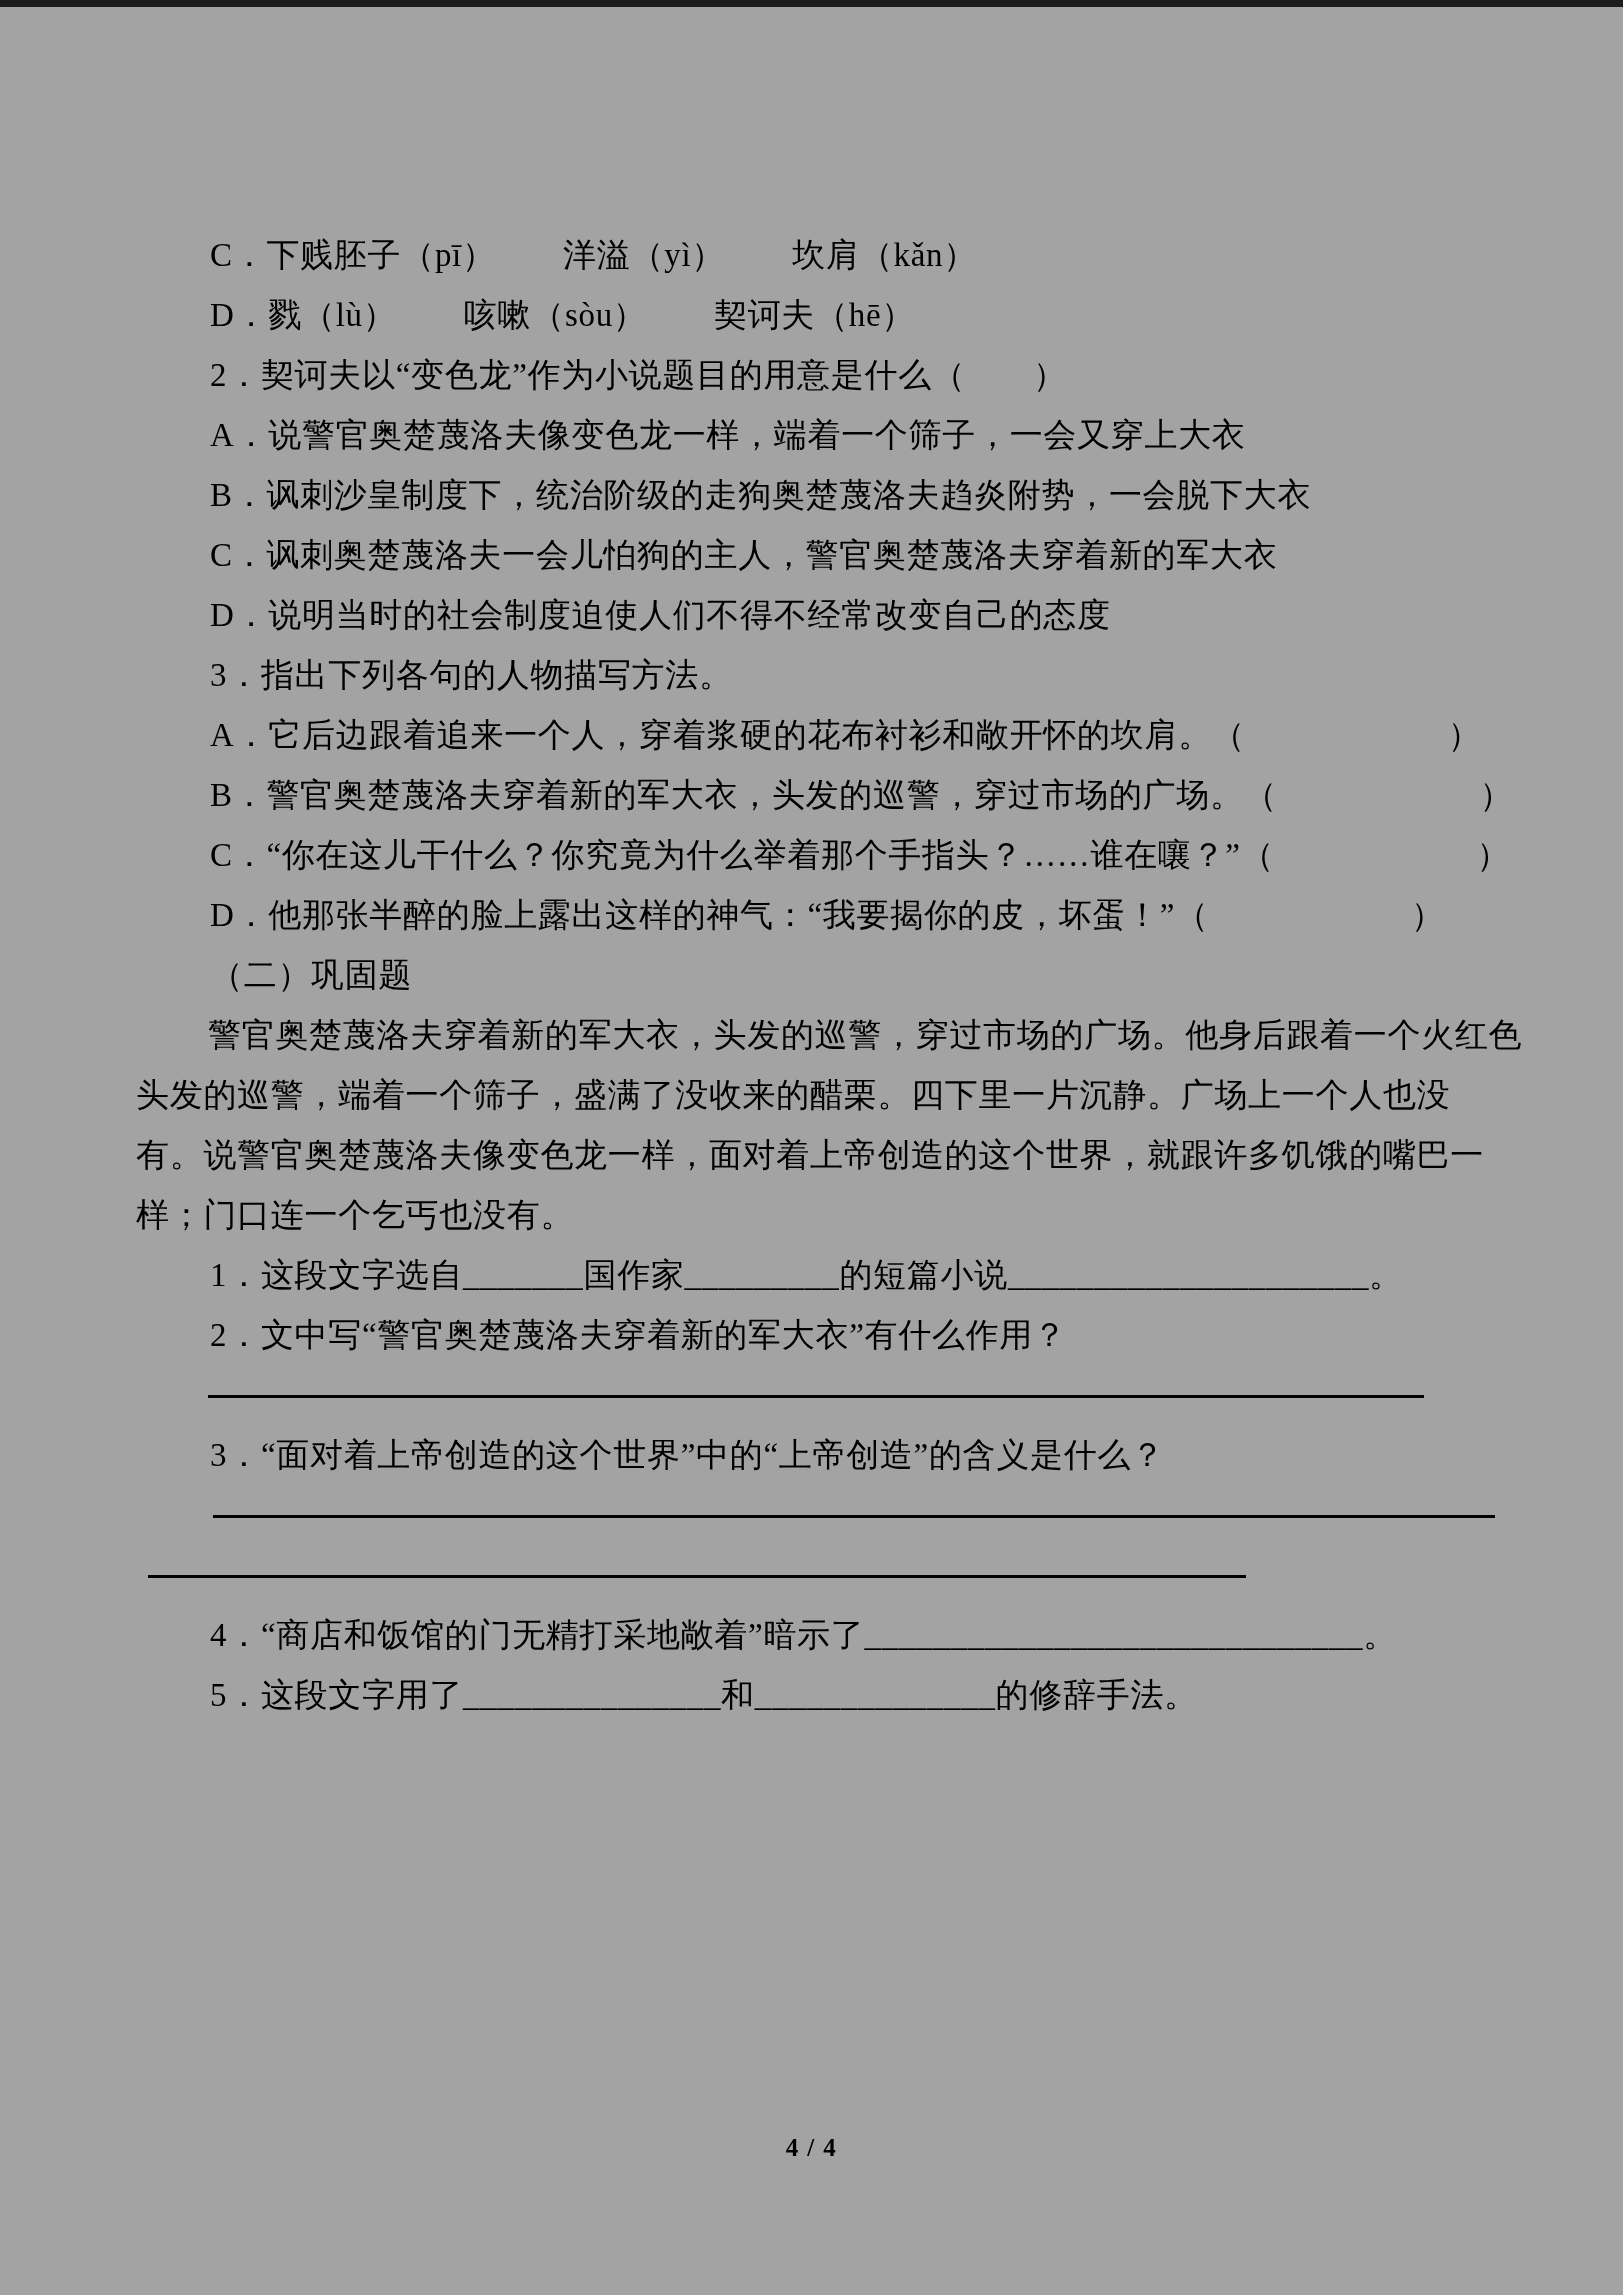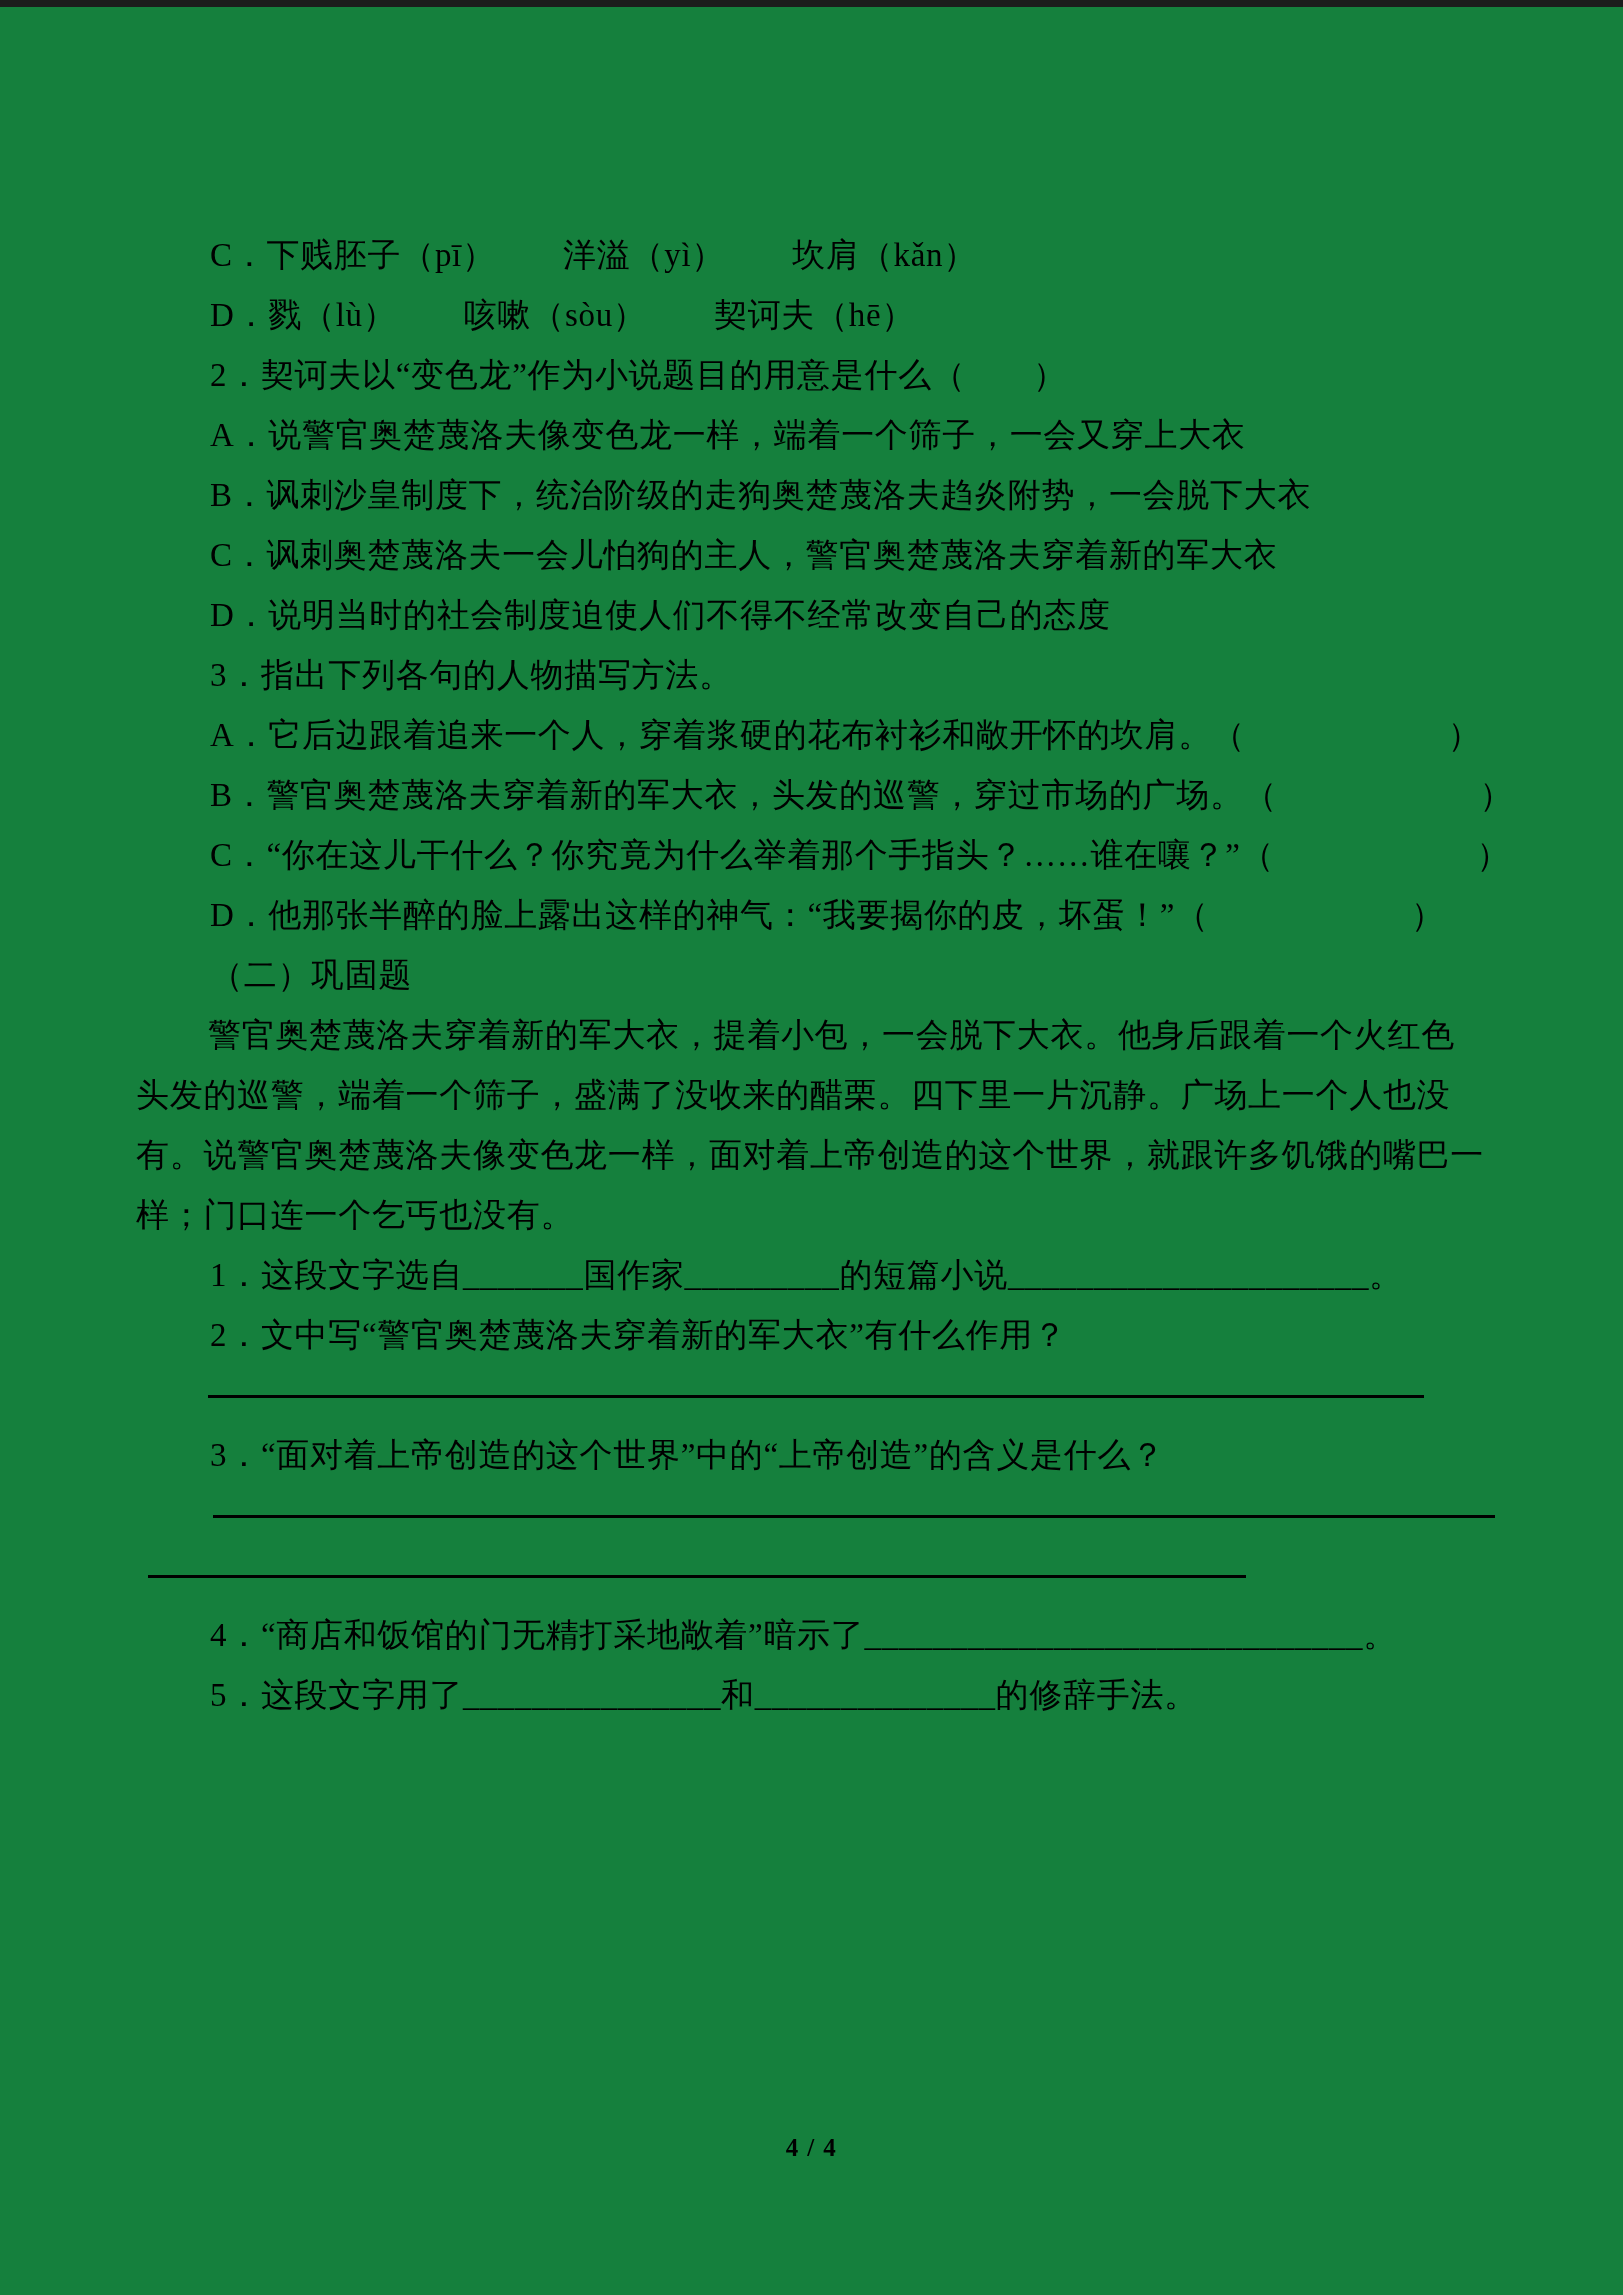--- a/index.html
+++ b/index.html
@@ -1,21 +1,21 @@
 <!DOCTYPE html>
 <html style="font-size:11px"><head>
 <meta charset="utf-8">
 <style>
   * { margin:0; padding:0; box-sizing:border-box; }
   html,body { background:#ffffff; }
   .page {
     position:relative;
     width:1623px;
     height:2295px;
-    background:#15803d;
+    background:#a3a3a3;
     color:#000000;
     font-family:"Liberation Serif","DejaVu Serif",serif;
     overflow:hidden;
   }
   .top-bar {
     position:absolute;
     top:0; left:0;
     width:100%; height:6.8px;
     background:#1c1c1c;
   }
@@ -70,21 +70,21 @@
       <div class="line indent">A．说警官奥楚蔑洛夫像变色龙一样，端着一个筛子，一会又穿上大衣</div>
       <div class="line indent">B．讽刺沙皇制度下，统治阶级的走狗奥楚蔑洛夫趋炎附势，一会脱下大衣</div>
       <div class="line indent">C．讽刺奥楚蔑洛夫一会儿怕狗的主人，警官奥楚蔑洛夫穿着新的军大衣</div>
       <div class="line indent">D．说明当时的社会制度迫使人们不得不经常改变自己的态度</div>
       <div class="line indent">3．指出下列各句的人物描写方法。</div>
       <div class="line indent">A．它后边跟着追来一个人，穿着浆硬的花布衬衫和敞开怀的坎肩。（　　　　　　）</div>
       <div class="line indent">B．警官奥楚蔑洛夫穿着新的军大衣，头发的巡警，穿过市场的广场。（　　　　　　）</div>
       <div class="line indent">C．“你在这儿干什么？你究竟为什么举着那个手指头？……谁在嚷？”（　　　　　　）</div>
       <div class="line indent">D．他那张半醉的脸上露出这样的神气：“我要揭你的皮，坏蛋！”（　　　　　　）</div>
       <div class="line indent">（二）巩固题</div>
-      <div class="line pfirst">警官奥楚蔑洛夫穿着新的军大衣，提着小包，一会脱下大衣。他身后跟着一个火红色</div>
+      <div class="line pfirst">警官奥楚蔑洛夫穿着新的军大衣，头发的巡警，穿过市场的广场。他身后跟着一个火红色</div>
       <div class="line flush">头发的巡警，端着一个筛子，盛满了没收来的醋栗。四下里一片沉静。广场上一个人也没</div>
       <div class="line flush">有。说警官奥楚蔑洛夫像变色龙一样，面对着上帝创造的这个世界，就跟许多饥饿的嘴巴一</div>
       <div class="line flush">样；门口连一个乞丐也没有。</div>
       <div class="line indent">1．这段文字选自_______国作家_________的短篇小说_____________________。</div>
       <div class="line indent">2．文中写“警官奥楚蔑洛夫穿着新的军大衣”有什么作用？</div>
       <div class="line rule rule-v1"><span class="rule-bar"></span></div>
       <div class="line indent">3．“面对着上帝创造的这个世界”中的“上帝创造”的含义是什么？</div>
       <div class="line rule rule-v2"><span class="rule-bar"></span></div>
       <div class="line rule rule-v3"><span class="rule-bar"></span></div>
       <div class="line indent">4．“商店和饭馆的门无精打采地敞着”暗示了_____________________________。</div>

